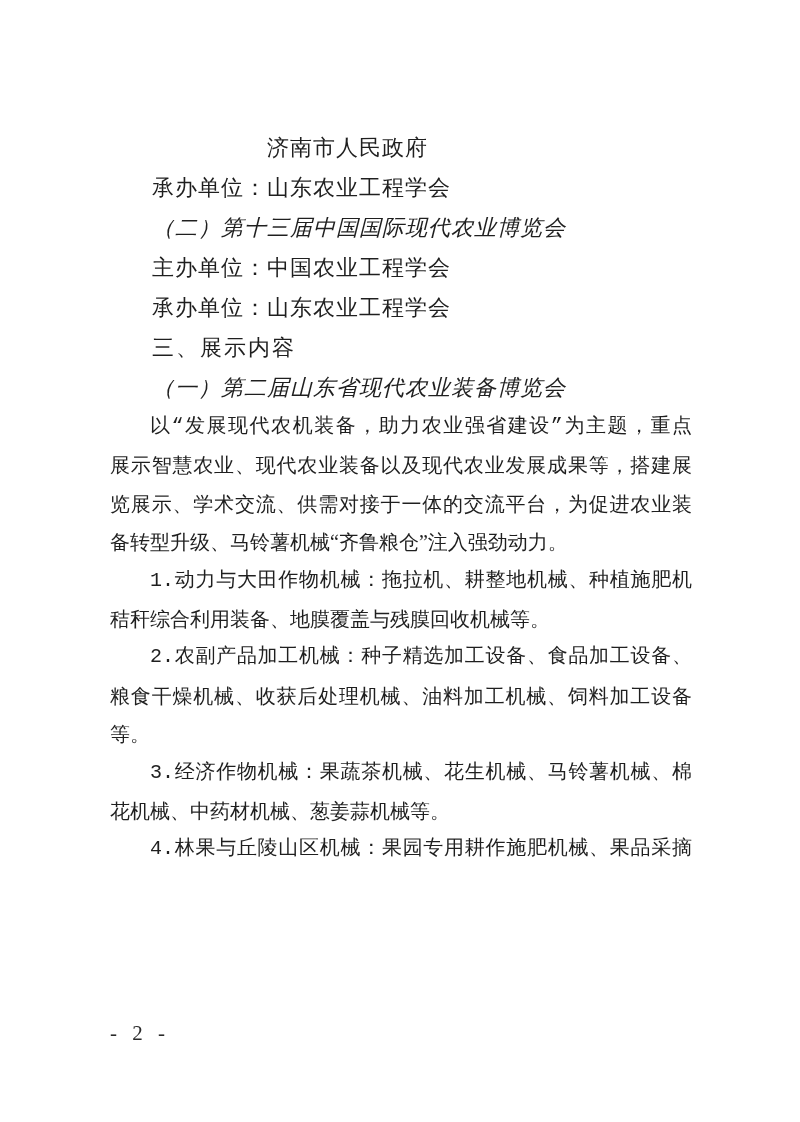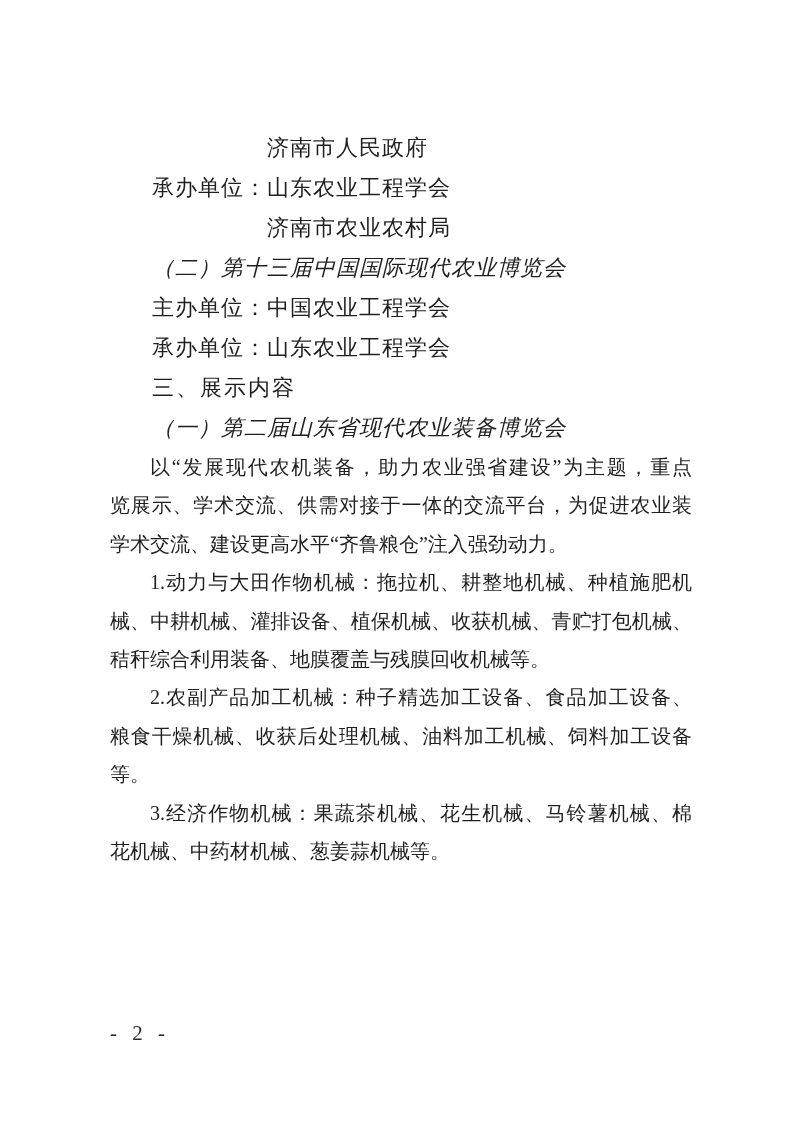--- a/index.html
+++ b/index.html
@@ -40,21 +40,21 @@
   }
   .kai { font-weight: 500; font-style: italic; }        
 
   
   .bline {
     height: 38.4px;
     line-height: 38.4px;
     font-size: 20px;
     letter-spacing: 0;
   }
-  .first { padding-left: 40px; }    
+  .first { padding-left: 40px; font-family: Liberation Mono, monospace; }    
   .just {                           
     text-align: justify;
     text-align-last: justify;
   }
   .footer {
     position: absolute;
     left: 110px;
     top: 1013px;
     height: 40px;
     line-height: 40px;
@@ -64,40 +64,40 @@
   }
 </style>
 </head>
 <body>
 
 <div class="page">
   <div class="content">
 
     <div class="hline ind7">济南市人民政府</div>
     <div class="hline ind2">承办单位：山东农业工程学会</div>
-    <div class="hline ind7">济南市农业农村局</div>
     <div class="hline ind2 kai">（二）第十三届中国国际现代农业博览会</div>
     <div class="hline ind2">主办单位：中国农业工程学会</div>
     <div class="hline ind2">承办单位：山东农业工程学会</div>
 
     <div class="hline ind2 hei">三、展示内容</div>
     <div class="hline ind2 kai">（一）第二届山东省现代农业装备博览会</div>
 
     <div class="bline first just">以“发展现代农机装备，助力农业强省建设”为主题，重点</div>
+    <div class="bline just">展示智慧农业、现代农业装备以及现代农业发展成果等，搭建展</div>
     <div class="bline just">览展示、学术交流、供需对接于一体的交流平台，为促进农业装</div>
-    <div class="bline">学术交流、建设更高水平“齐鲁粮仓”注入强劲动力。</div>
+    <div class="bline">备转型升级、马铃薯机械“齐鲁粮仓”注入强劲动力。</div>
 
     <div class="bline first just">1.动力与大田作物机械：拖拉机、耕整地机械、种植施肥机</div>
-    <div class="bline just">械、中耕机械、灌排设备、植保机械、收获机械、青贮打包机械、</div>
     <div class="bline">秸秆综合利用装备、地膜覆盖与残膜回收机械等。</div>
 
     <div class="bline first just">2.农副产品加工机械：种子精选加工设备、食品加工设备、</div>
     <div class="bline just">粮食干燥机械、收获后处理机械、油料加工机械、饲料加工设备</div>
     <div class="bline">等。</div>
 
     <div class="bline first just">3.经济作物机械：果蔬茶机械、花生机械、马铃薯机械、棉</div>
     <div class="bline">花机械、中药材机械、葱姜蒜机械等。</div>
 
+    <div class="bline first just">4.林果与丘陵山区机械：果园专用耕作施肥机械、果品采摘</div>
 
   </div>
 
   <div class="footer">- 2 -</div>
 </div>
 
 </body></html>

